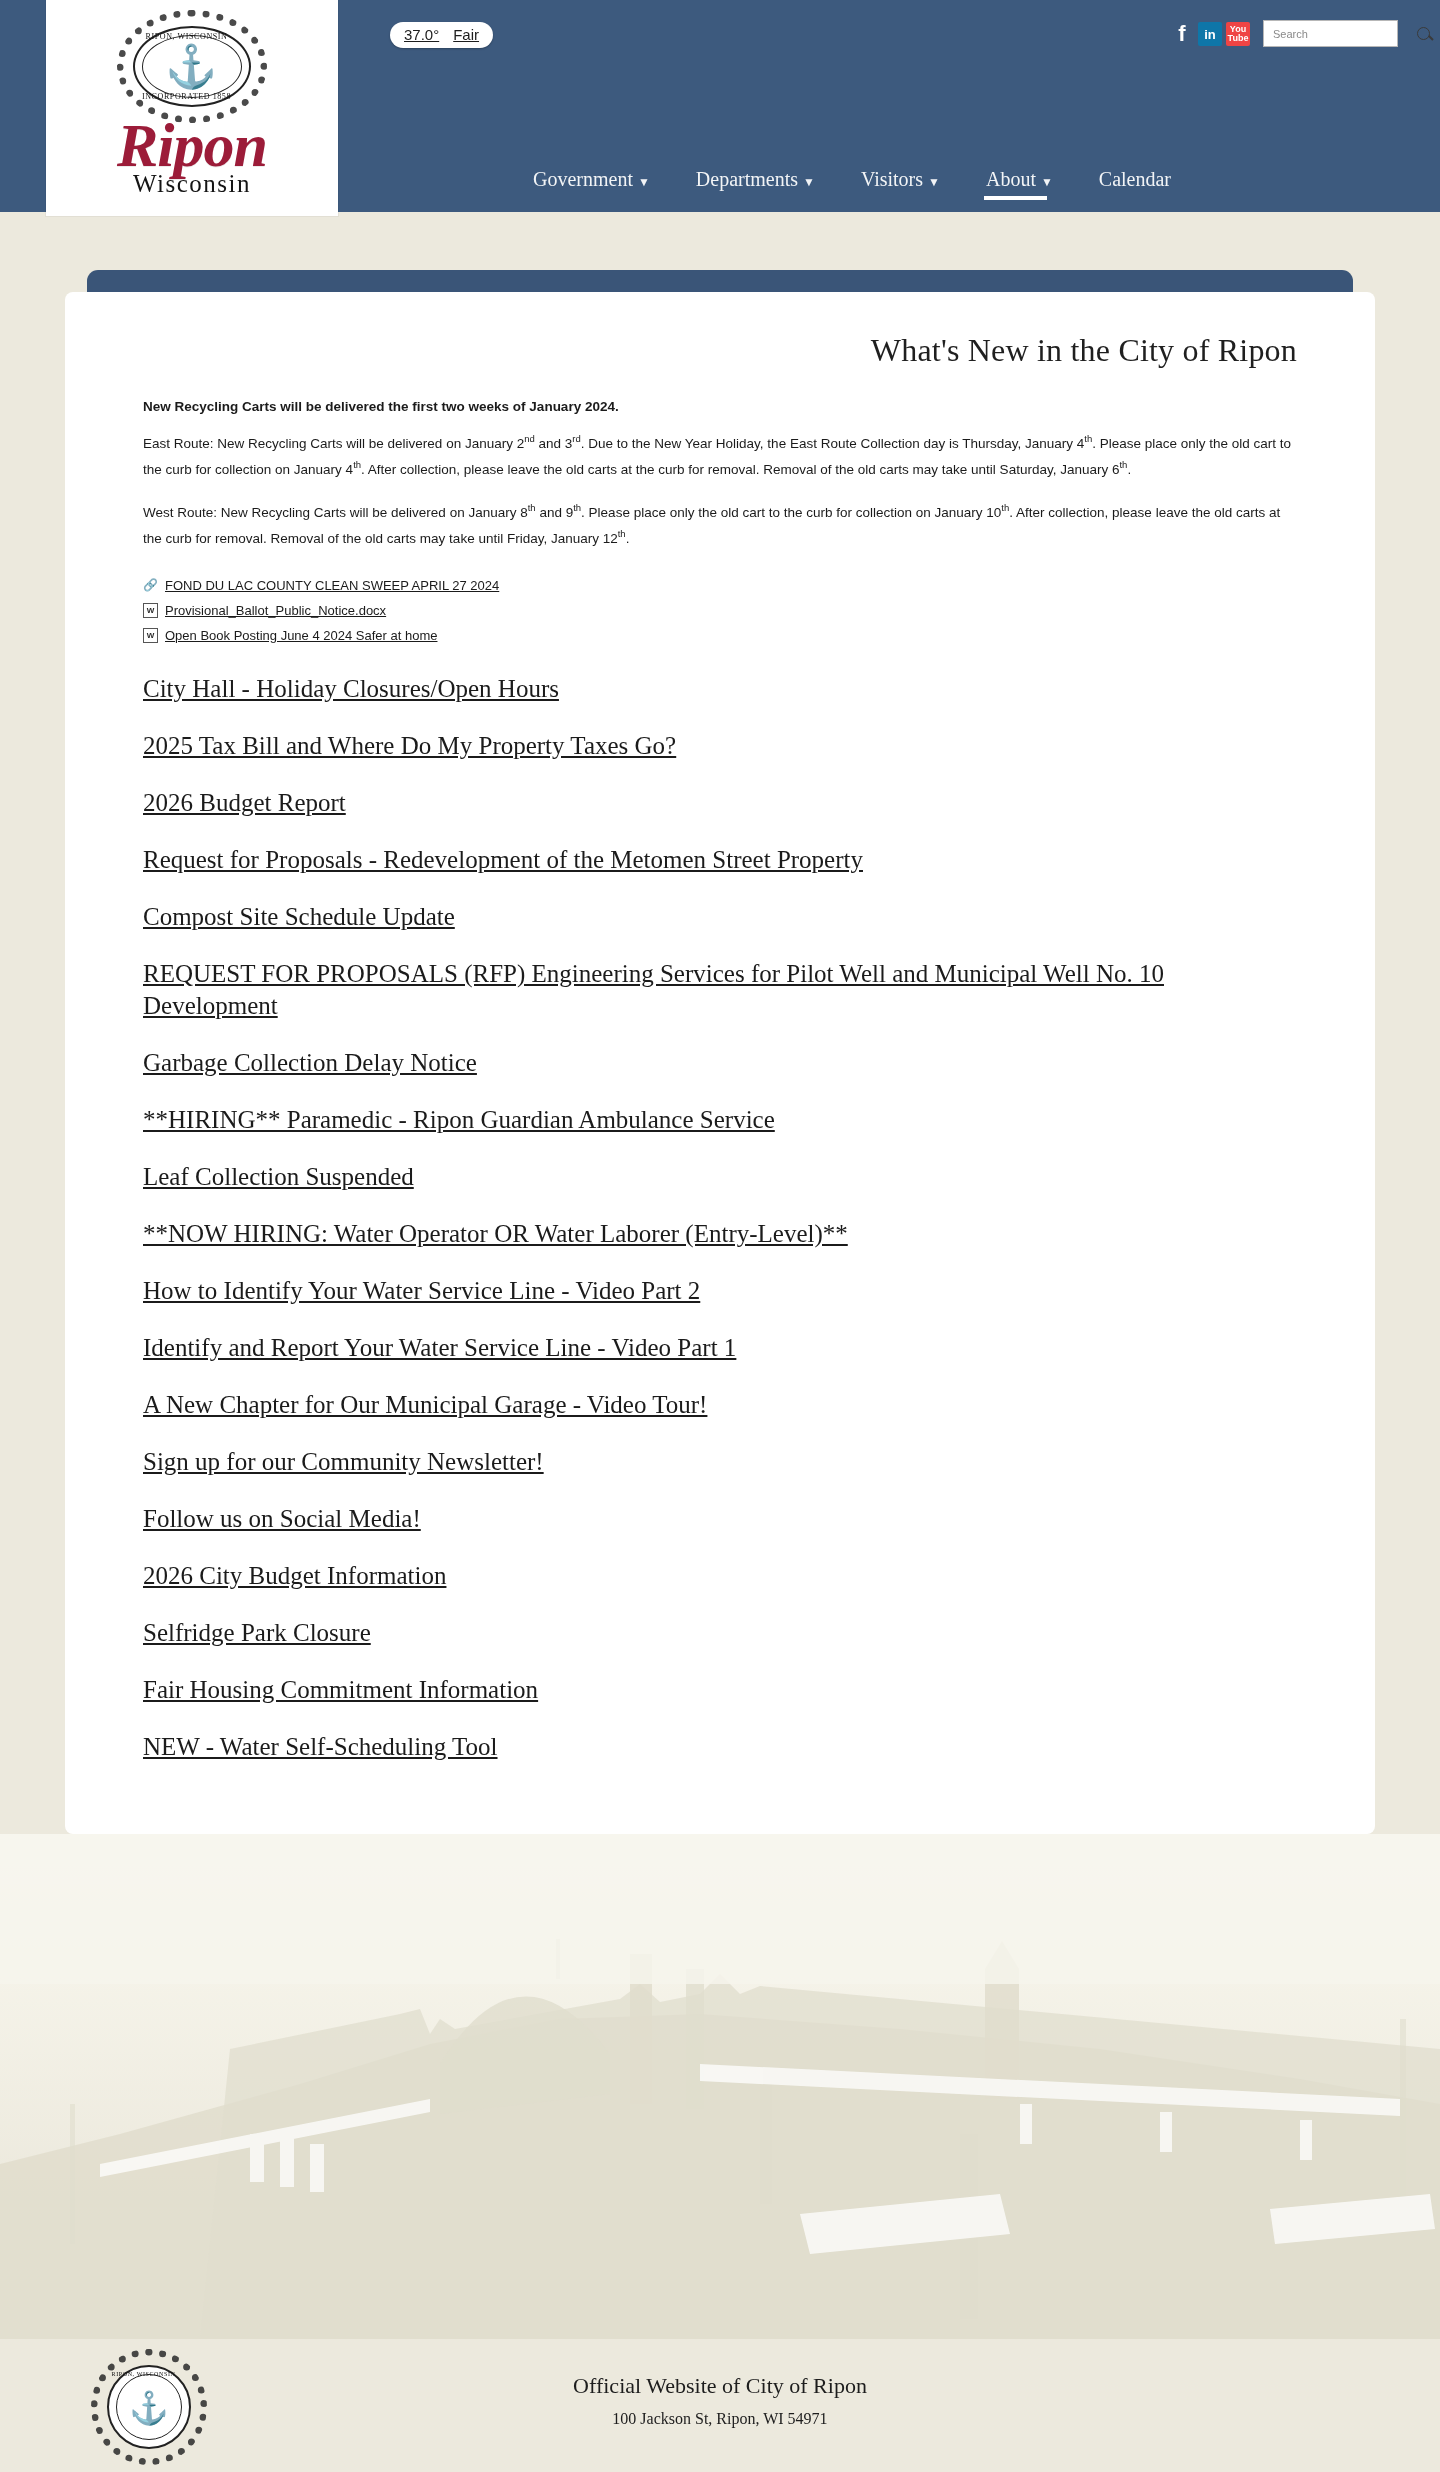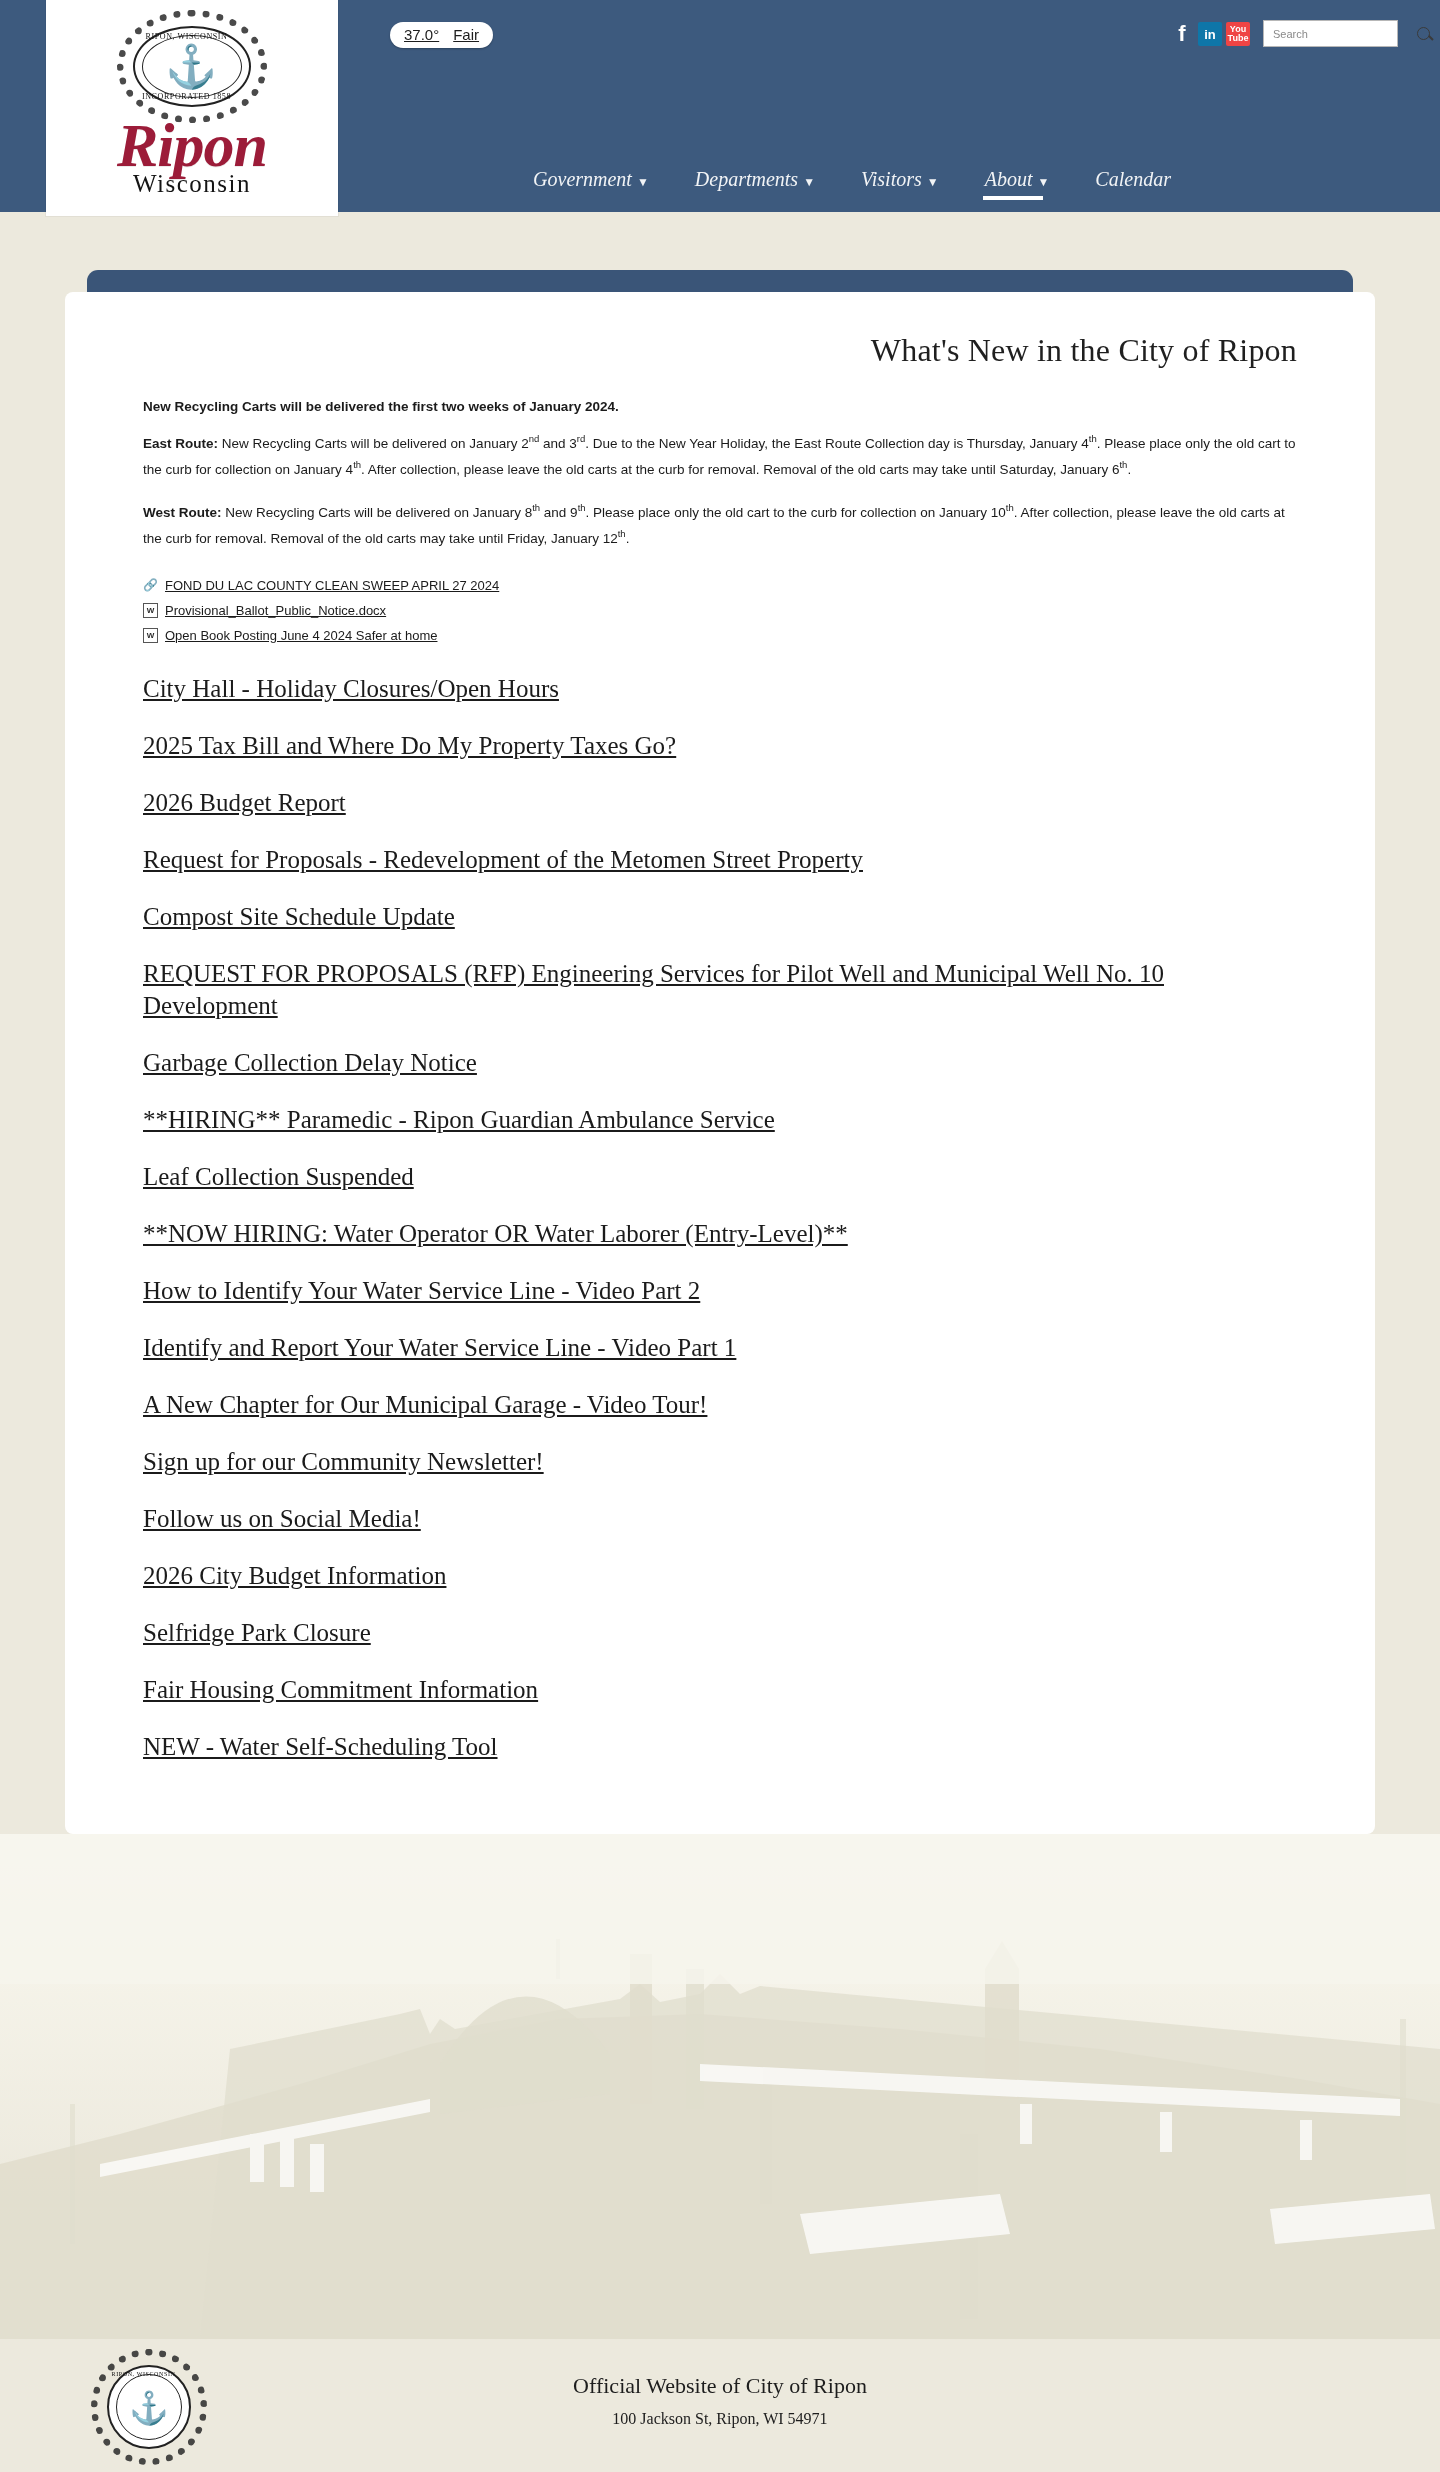--- a/index.html
+++ b/index.html
@@ -164,21 +164,20 @@
     transform:rotate(45deg);
   }
 
   .nav {
     position:absolute;
     left:338px; right:4px; bottom:12px;
     display:flex;
     justify-content:center;
     gap:38px;
     padding-right:70px;
-    font-style:italic;
   }
   .nav-item {
     color:#f2f4f6;
     font-family:"Liberation Serif", serif;
     font-size:20px;
     padding:2px 4px 9px;
     position:relative;
     white-space:nowrap;
   }
   .nav-item .caret { font-size:12px; margin-left:5px; }
@@ -228,21 +227,21 @@
     color:#1b1b1b;
     margin:0 0 16px;
   }
   .notice-p {
     font-family:"Liberation Sans", sans-serif;
     font-size:13.5px;
     line-height:1.85;
     color:#1b1b1b;
     margin:0 0 16px;
   }
-  .notice-p b { font-weight:bold;text-align:right; }
+  .notice-p b { font-weight:normal;text-align:right; }
   .notice-p sup { font-size:9.5px; }
 
   .attach-list { margin:26px 0 14px; }
   .attach {
     display:flex;
     align-items:center;
     gap:7px;
     margin-bottom:10px;
   }
   .attach a {

